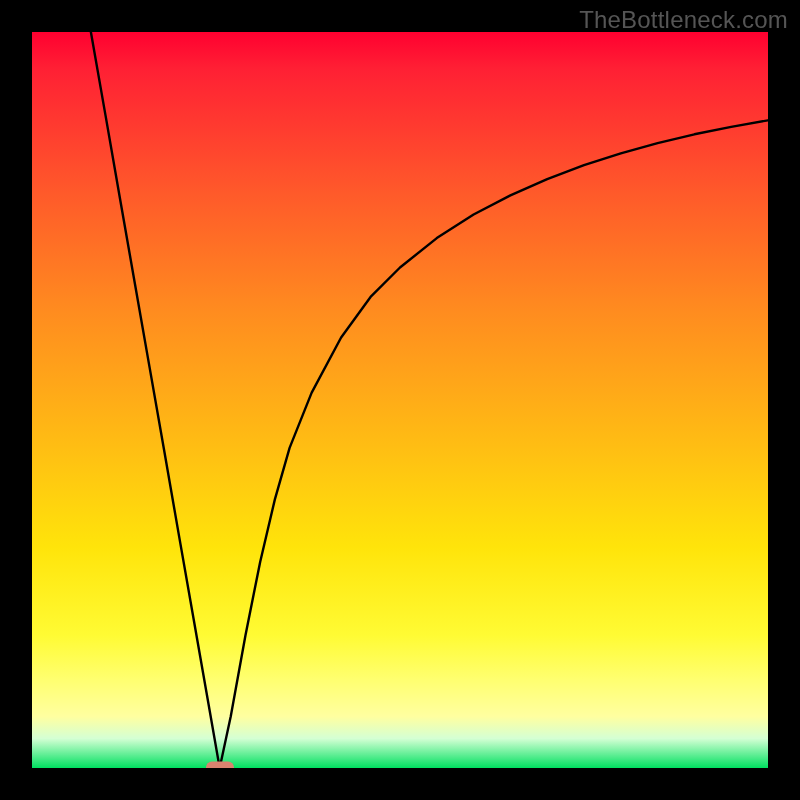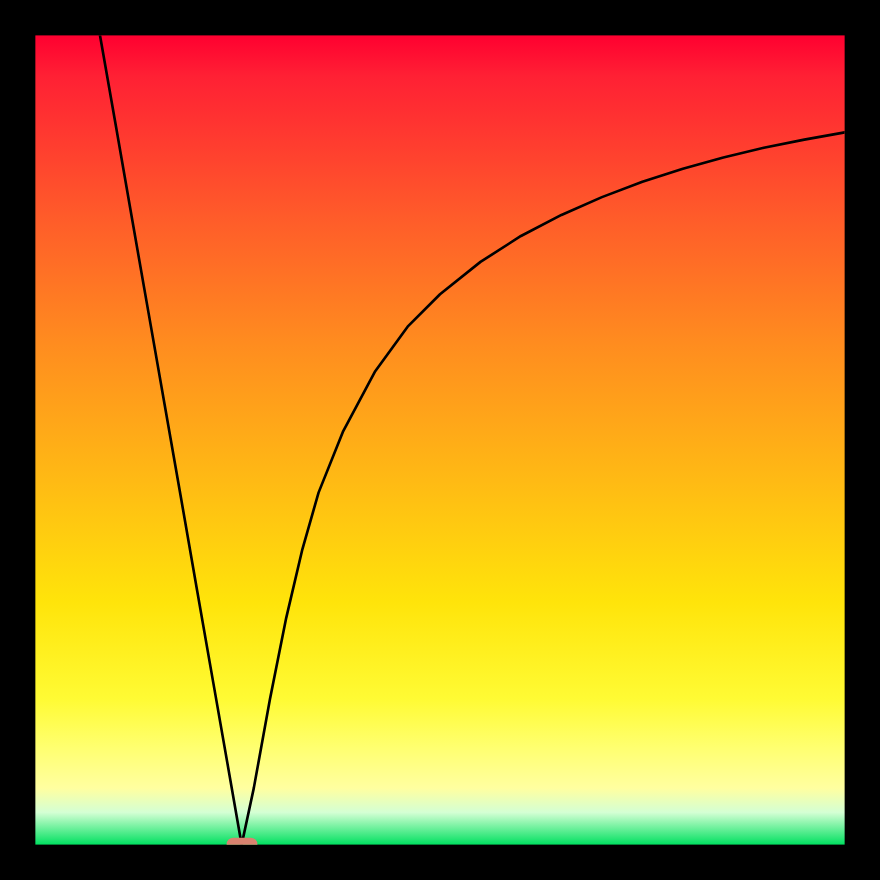--- a/index.html
+++ b/index.html
@@ -64,20 +64,21 @@
     width: 28px;
     height: 13px;
     transform: translate(-50%, -50%);
   }
 </style>
 </head>
 <body>
 
 <div class="chart-root">
 
+  <div class="watermark">TheBottleneck.com</div>
 
   <div class="plot-area">
     <div class="gradient-bg"></div>
 
     <svg class="curve-svg" viewBox="0 0 736 736" preserveAspectRatio="none">
       <path fill="none" stroke="#000000" stroke-width="2.4" stroke-linejoin="round" stroke-linecap="round" d="M58.88 0.00 L73.60 83.90 L88.32 168.54 L103.04 252.45 L117.76 336.35 L132.48 420.26 L147.20 504.90 L161.92 588.80 L176.64 672.70 L187.68 736.00 L198.72 684.48 L213.44 603.52 L228.16 529.92 L242.88 467.36 L257.60 415.84 L279.68 360.64 L309.12 305.44 L338.56 264.96 L368.00 235.52 L404.80 206.08 L441.60 182.53 L478.40 163.39 L515.20 147.20 L552.00 133.22 L588.80 121.44 L625.60 111.14 L662.40 102.30 L699.20 94.94 L736.00 88.32"></path>
     </svg>
 
     <div class="marker" style="left: 187.68px; top: 736px; background: rgb(217, 130, 111);"></div>
   </div>

